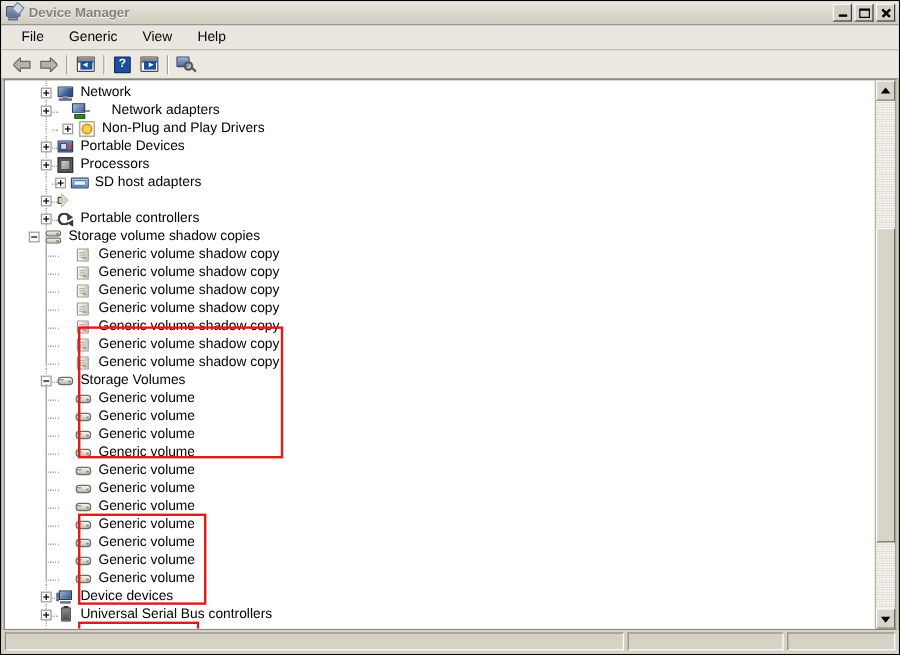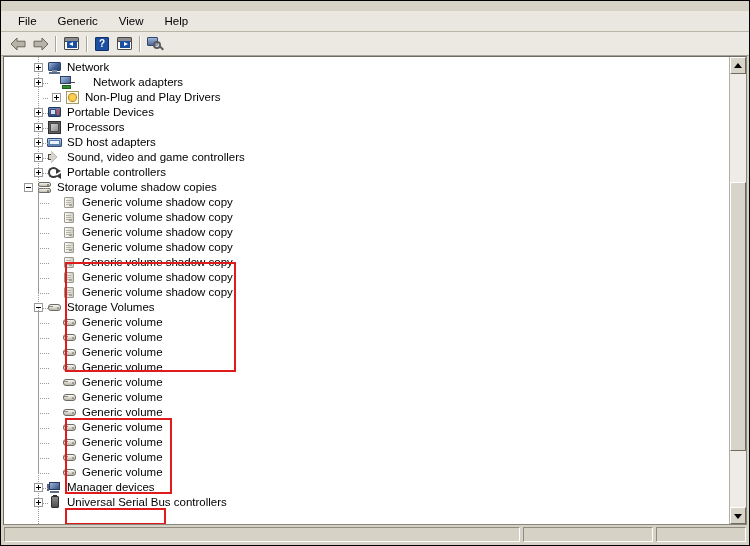--- a/index.html
+++ b/index.html
@@ -76,21 +76,20 @@
   .tbtn.close .gl::after{transform:rotate(-45deg);}
 
   
   .menubar{
     height:21px;flex:0 0 21px;
     background:#e9e7e0;
     border-bottom:1px solid #b9b5a9;
     display:flex;align-items:center;
     padding-left:8px;
     box-sizing:border-box;
-    margin-top:10px;
   }
   .menu-item{
     padding:2px 9px;margin-right:3px;color:#000;font-size:11.5px;
     cursor:default;white-space:nowrap;
   }
 
   
   .toolbar{
     height:24px;flex:0 0 24px;
     background:#ebe9e2;
@@ -329,20 +328,39 @@
   }
   .sb-pane.p1{flex:1 1 auto;}
   .sb-pane.p2{flex:0 0 130px;}
   .sb-pane.p3{flex:0 0 90px;}
 </style>
 </head>
 <body>
 
 <div class="window">
 
+  <div class="titlebar">
+    <span class="title-icon">
+      <span class="mon"></span>
+        <span class="base"></span>
+        <span class="pen"></span>
+    </span>
+    <span class="title-text">Device Manager</span>
+    <span class="title-btns">
+      <span class="tbtn min">
+          <span class="gl"></span>
+        </span>
+      <span class="tbtn max">
+          <span class="gl"></span>
+        </span>
+      <span class="tbtn close">
+          <span class="gl"></span>
+        </span>
+    </span>
+  </div>
 
   <div class="menubar">
     <span class="menu-item">File</span>
     <span class="menu-item">Generic</span>
     <span class="menu-item">View</span>
     <span class="menu-item">Help</span>
   </div>
 
   <div class="toolbar">
     <span class="tb-btn">
@@ -429,36 +447,35 @@
         <div class="hconn" style="left: 39px; width: 6px; top: 56px;"></div>
         <div class="row" style="position: absolute; top: 63px; left: 0px; right: 0px; padding-left: 30px;">
           <span class="exp plus"></span>
           <span class="ico ic-cpu">
             <span class="bd"></span>
             <span class="die"></span>
           </span>
           <span class="lbl">Processors</span>
         </div>
         <div class="hconn" style="left: 39px; width: 6px; top: 71px;"></div>
-        <div class="row" style="position: absolute; top: 78px; left: 0px; right: 0px; padding-left: 30px; align-items: center;">
+        <div class="row" style="position: absolute; top: 78px; left: 0px; right: 0px; padding-left: 42px; align-items: center;">
           <span class="exp plus"></span>
           <span class="ico ic-sd">
             <span class="bd"></span>
             <span class="in"></span>
           </span>
           <span class="lbl">SD host adapters</span>
         </div>
         <div class="hconn" style="left: 39px; width: 6px; top: 86px;"></div>
         <div class="row" style="position: absolute; top: 93px; left: 0px; right: 0px; padding-left: 30px;">
           <span class="exp plus"></span>
           <span class="ico ic-snd">
             <span class="sp"></span>
             <span class="cn"></span>
           </span>
-          <span class="lbl">Sound, video and game controllers</span>
         </div>
         <div class="hconn" style="left: 39px; width: 6px; top: 101px;"></div>
         <div class="row" style="position: absolute; top: 108px; left: 0px; right: 0px; padding-left: 30px;">
           <span class="exp plus"></span>
           <span class="ico ic-stc">
             <span class="c"></span>
             <span class="a"></span>
             <span class="b"></span>
           </span>
           <span class="lbl">Portable controllers</span>
@@ -619,21 +636,21 @@
           </span>
           <span class="lbl">Generic volume</span>
         </div>
         <div class="row" style="position: absolute; top: 423px; left: 0px; right: 0px; padding-left: 30px;">
           <span class="exp plus"></span>
           <span class="ico ic-sysdev">
             <span class="scr"></span>
             <span class="bs"></span>
             <span class="cd"></span>
           </span>
-          <span class="lbl">Manager devices</span>
+          <span class="lbl">Device devices</span>
         </div>
         <div class="hconn" style="left: 39px; width: 6px; top: 431px;"></div>
         <div class="row" style="position: absolute; top: 438px; left: 0px; right: 0px; padding-left: 30px;">
           <span class="exp plus"></span>
           <span class="ico ic-usb">
             <span class="bd"></span>
             <span class="tp"></span>
           </span>
           <span class="lbl">Universal Serial Bus controllers</span>
         </div>

